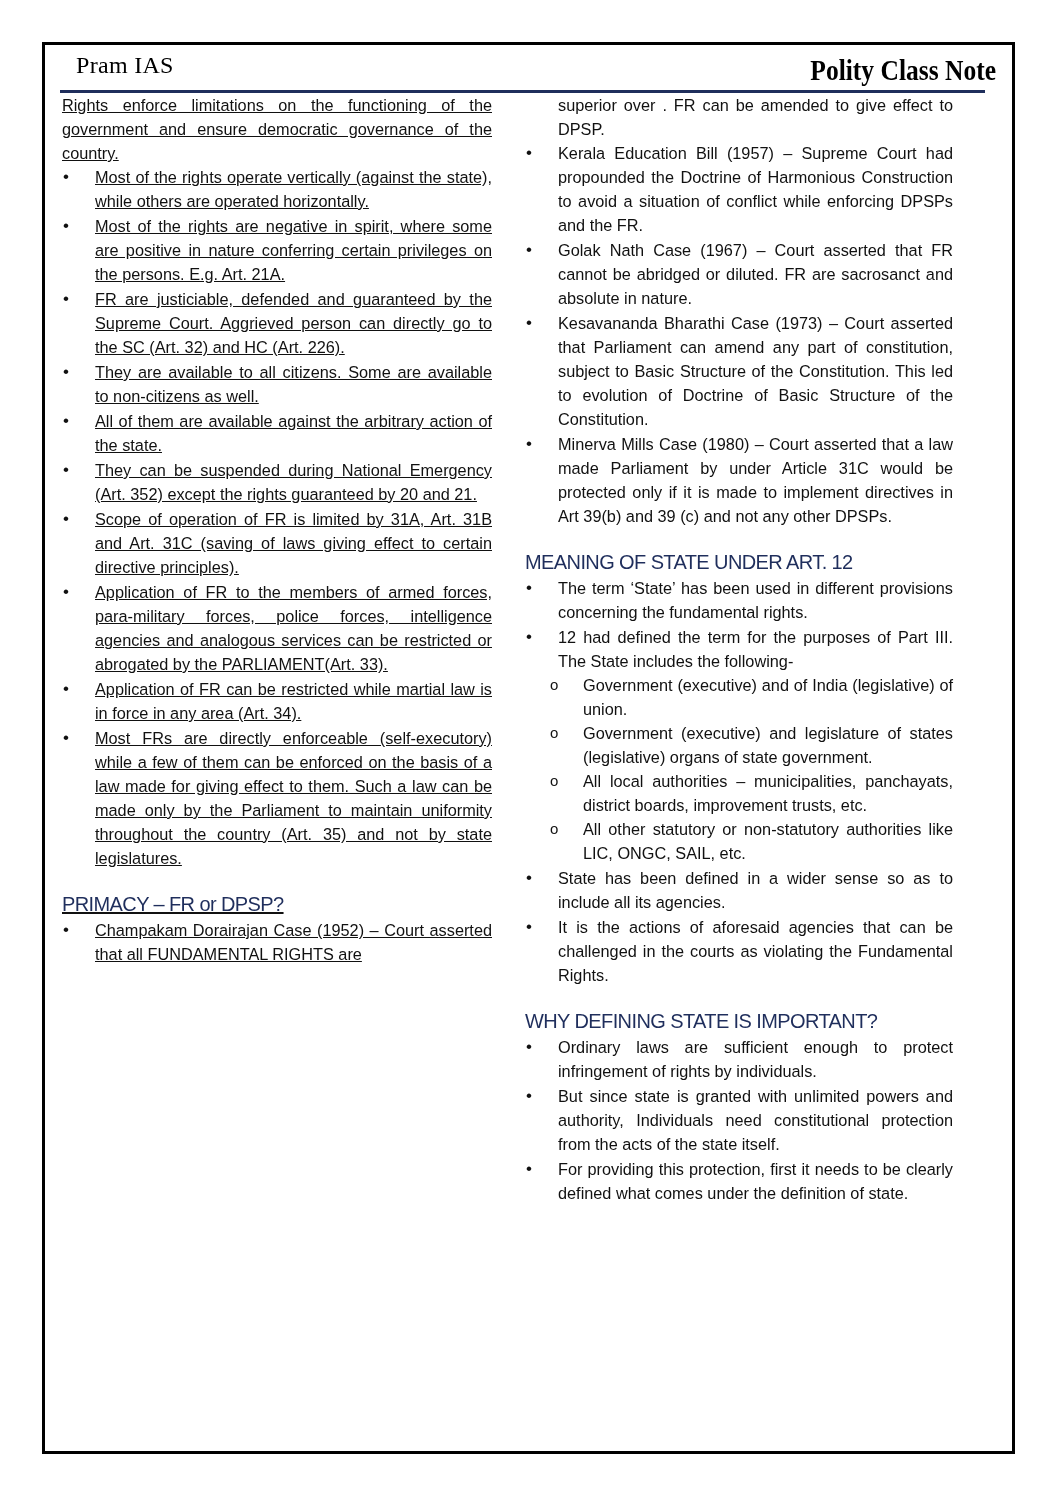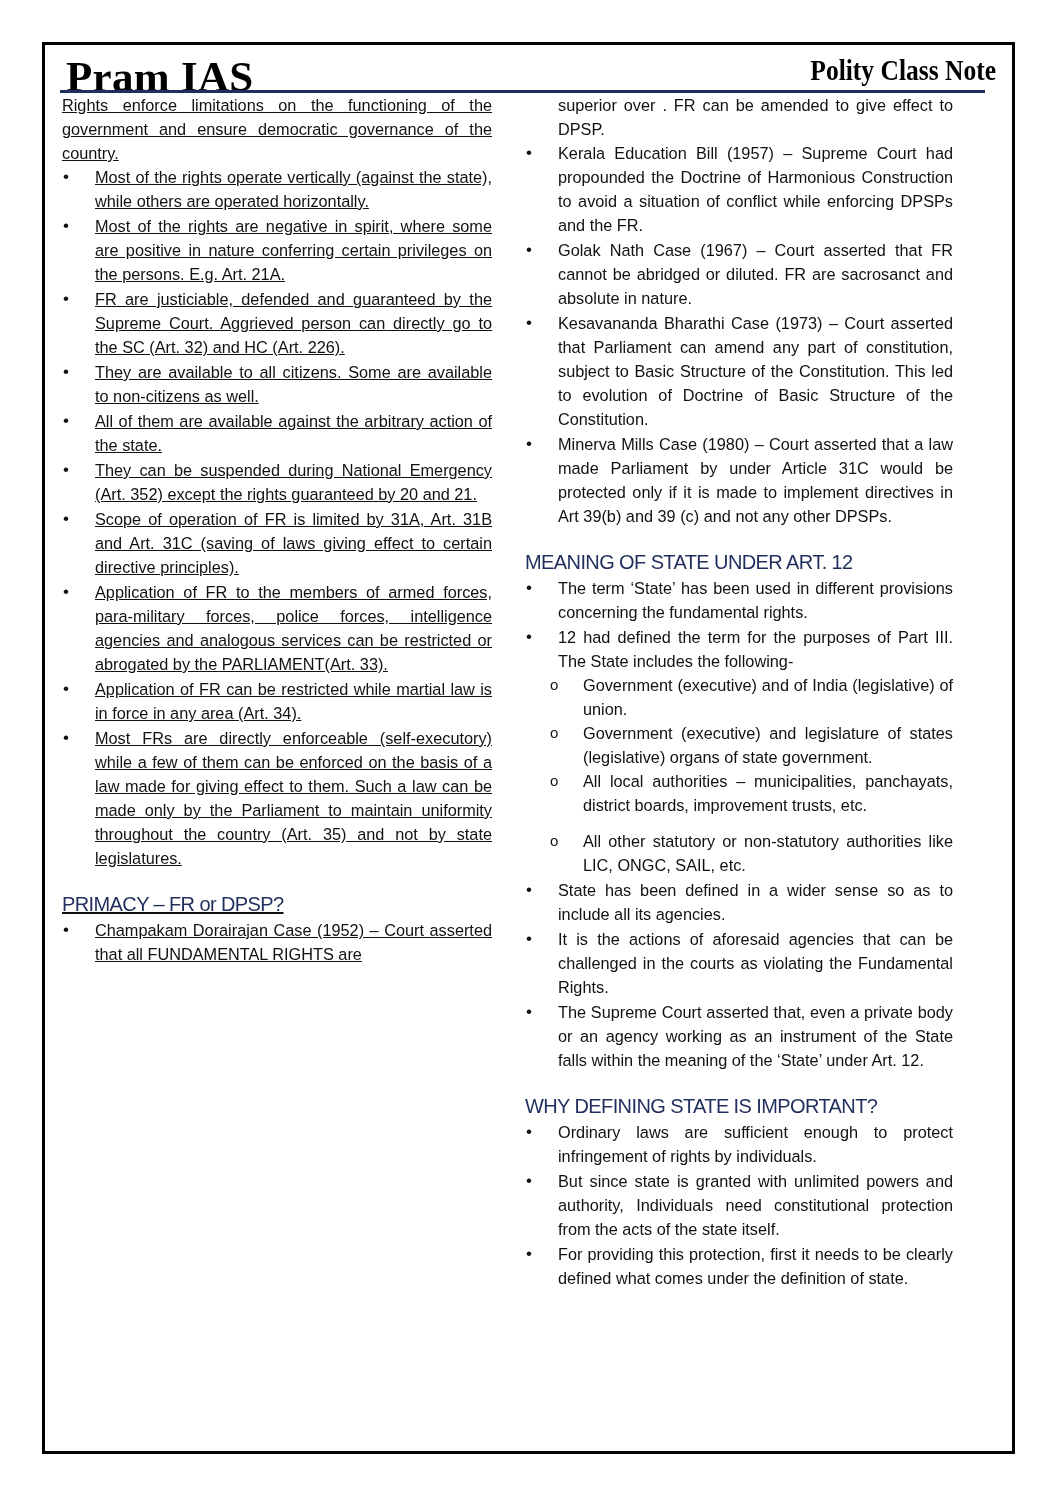--- a/index.html
+++ b/index.html
@@ -1,21 +1,21 @@
 <!DOCTYPE html>
 <html><head>
 <meta charset="utf-8">
 <style>
   html, body { margin: 0; padding: 0; background: #ffffff; }
   body { width: 1058px; height: 1497px; position: relative; overflow: hidden;
          font-family: "Liberation Sans", sans-serif; color: #111; }
   .page-border { position: absolute; left: 42px; top: 42px; width: 967px; height: 1406px;
                  border: 3px solid #000; box-sizing: content-box; }
-  .brand { position: absolute; left: 66px; top: 52px; font-family: "Liberation Serif", serif;
-           font-weight: bold; font-size: 43px; color: #000; letter-spacing: 0.3px; }
+  .brand { position: absolute; left: 76px; top: 52px; font-family: "Liberation Serif", serif;
+           font-weight: normal; font-size: 24px; color: #000; letter-spacing: 0.3px; }
   .note-title { position: absolute; right: 62px; top: 54px; font-family: "Liberation Serif", serif;
                 font-weight: bold; font-size: 29px; color: #000; transform: scaleX(0.88);
                 transform-origin: right center; }
   .rule { position: absolute; left: 60px; top: 90px; width: 925px; height: 3px; background: #1f2e5c; }
   .col { position: absolute; top: 93px; font-size: 16.3px; line-height: 24px; text-align: justify; }
   .col-left { left: 62px; width: 430px; text-decoration: underline; }
   .col-right { left: 525px; width: 428px; }
   .para { margin: 0; }
   ul { list-style: none; margin: 0; padding: 0; }
   li.b { position: relative; padding-left: 33px; margin: 0 0 1px 0; }
@@ -67,26 +67,25 @@
 
   <h2 class="heading">MEANING OF STATE UNDER ART. 12</h2>
   <ul>
     <li class="b">The term ‘State’ has been used in different provisions concerning the fundamental rights.</li>
     <li class="b">
       <span>12 had defined the term for the purposes of Part III. The State includes the following-</span>
       <ul class="sub">
         <li class="s" style="margin-left:-33px;">Government (executive) and of India (legislative) of union.</li>
         <li class="s" style="margin-left:-33px;">Government (executive) and legislature of states (legislative) organs of state government.</li>
         <li class="s" style="margin-left:-33px;">All local authorities – municipalities, panchayats, district boards, improvement trusts, etc.</li>
-        <li class="s" style="margin-left:-33px;margin-top:12px;">All other statutory or non-statutory authorities like LIC, ONGC, SAIL, etc.</li>
+        <li class="s" style="margin-left:-33px;">All other statutory or non-statutory authorities like LIC, ONGC, SAIL, etc.</li>
       </ul>
     </li>
     <li class="b">State has been defined in a wider sense so as to include all its agencies.</li>
     <li class="b">It is the actions of aforesaid agencies that can be challenged in the courts as violating the Fundamental Rights.</li>
-    <li class="b">The Supreme Court asserted that, even a private body or an agency working as an instrument of the State falls within the meaning of the ‘State’ under Art. 12.</li>
   </ul>
 
   <h2 class="heading">WHY DEFINING STATE IS IMPORTANT?</h2>
   <ul>
     <li class="b">Ordinary laws are sufficient enough to protect infringement of rights by individuals.</li>
     <li class="b">But since state is granted with unlimited powers and authority, Individuals need constitutional protection from the acts of the state itself.</li>
     <li class="b">For providing this protection, first it needs to be clearly defined what comes under the definition of state.</li>
   </ul>
 </div>
 

